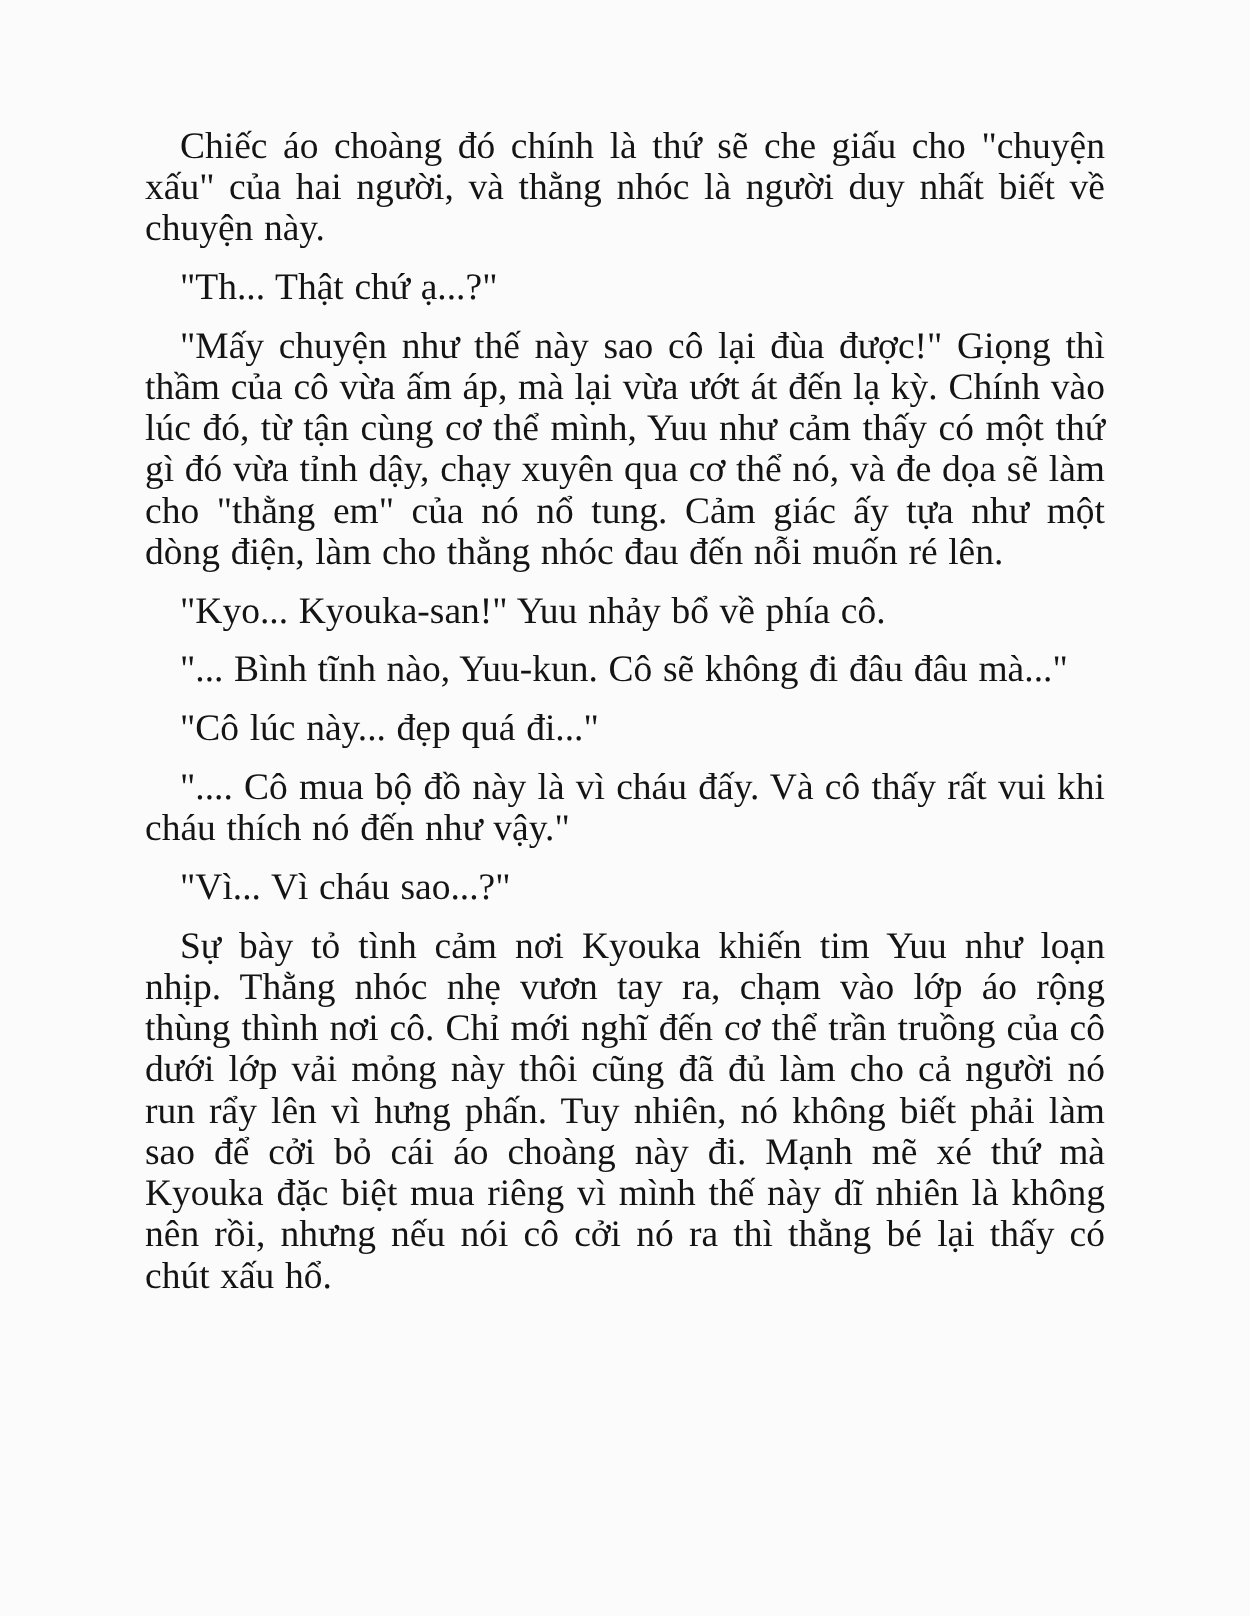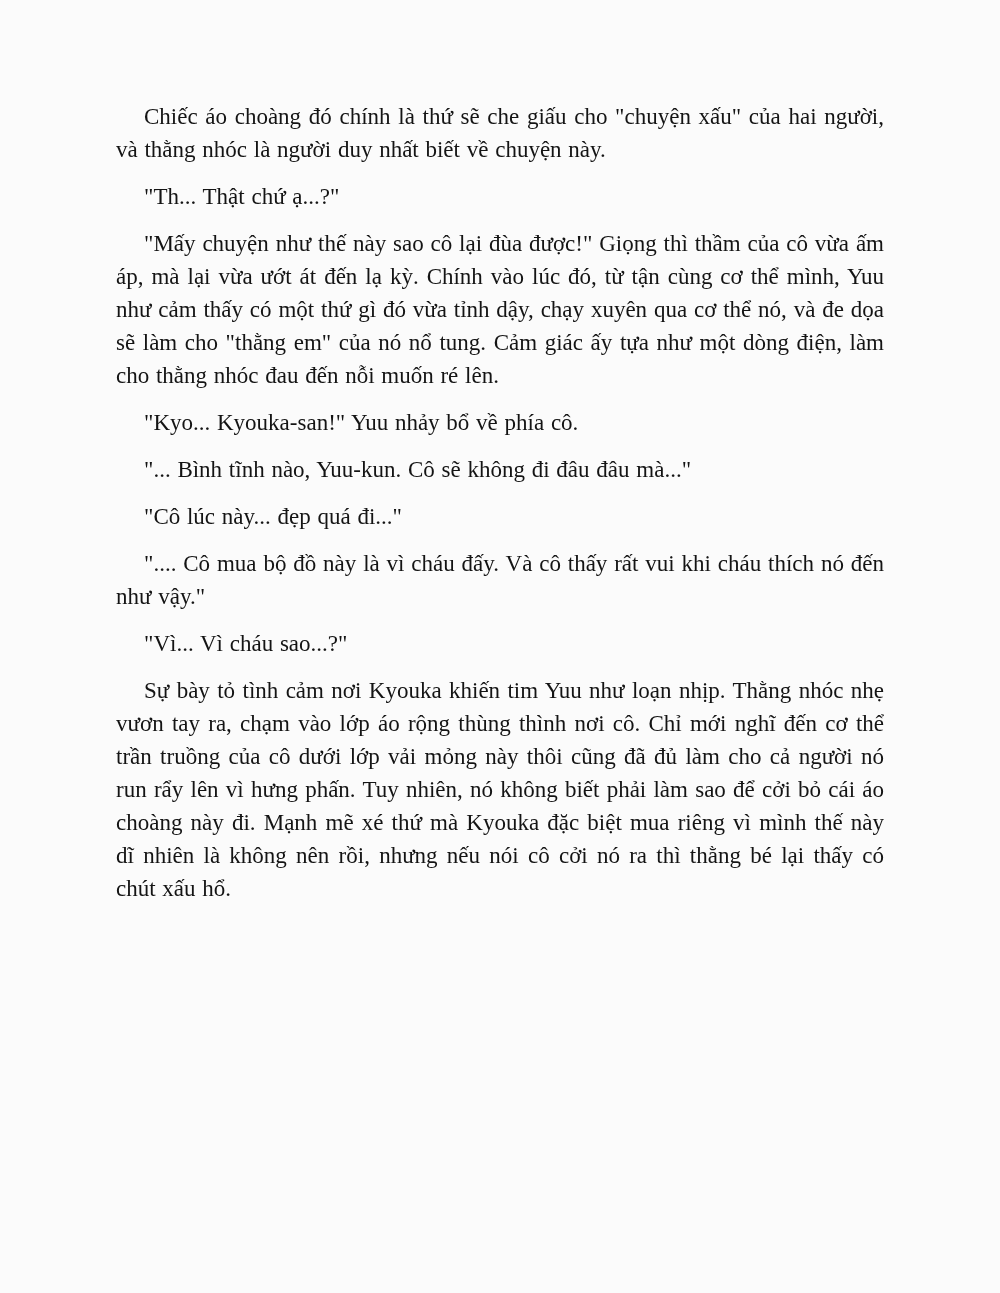--- a/index.html
+++ b/index.html
@@ -12,21 +12,21 @@
     background: #fbfbfb;
     overflow: hidden;
   }
   .page {
     box-sizing: border-box;
     width: 1000px;
     height: 1293px;
     padding: 100px 116px 40px 116px;
     background: #fbfbfb;
     font-family: "Liberation Serif", "DejaVu Serif", serif;
-    font-size: 23px;
+    font-size: 30px;
     line-height: 33px;
     color: #141414;
   }
   .para {
     margin: 0 0 14px 0;
     text-align: justify;
     text-indent: 28px;
     word-spacing: 1px;
   }
 </style>

